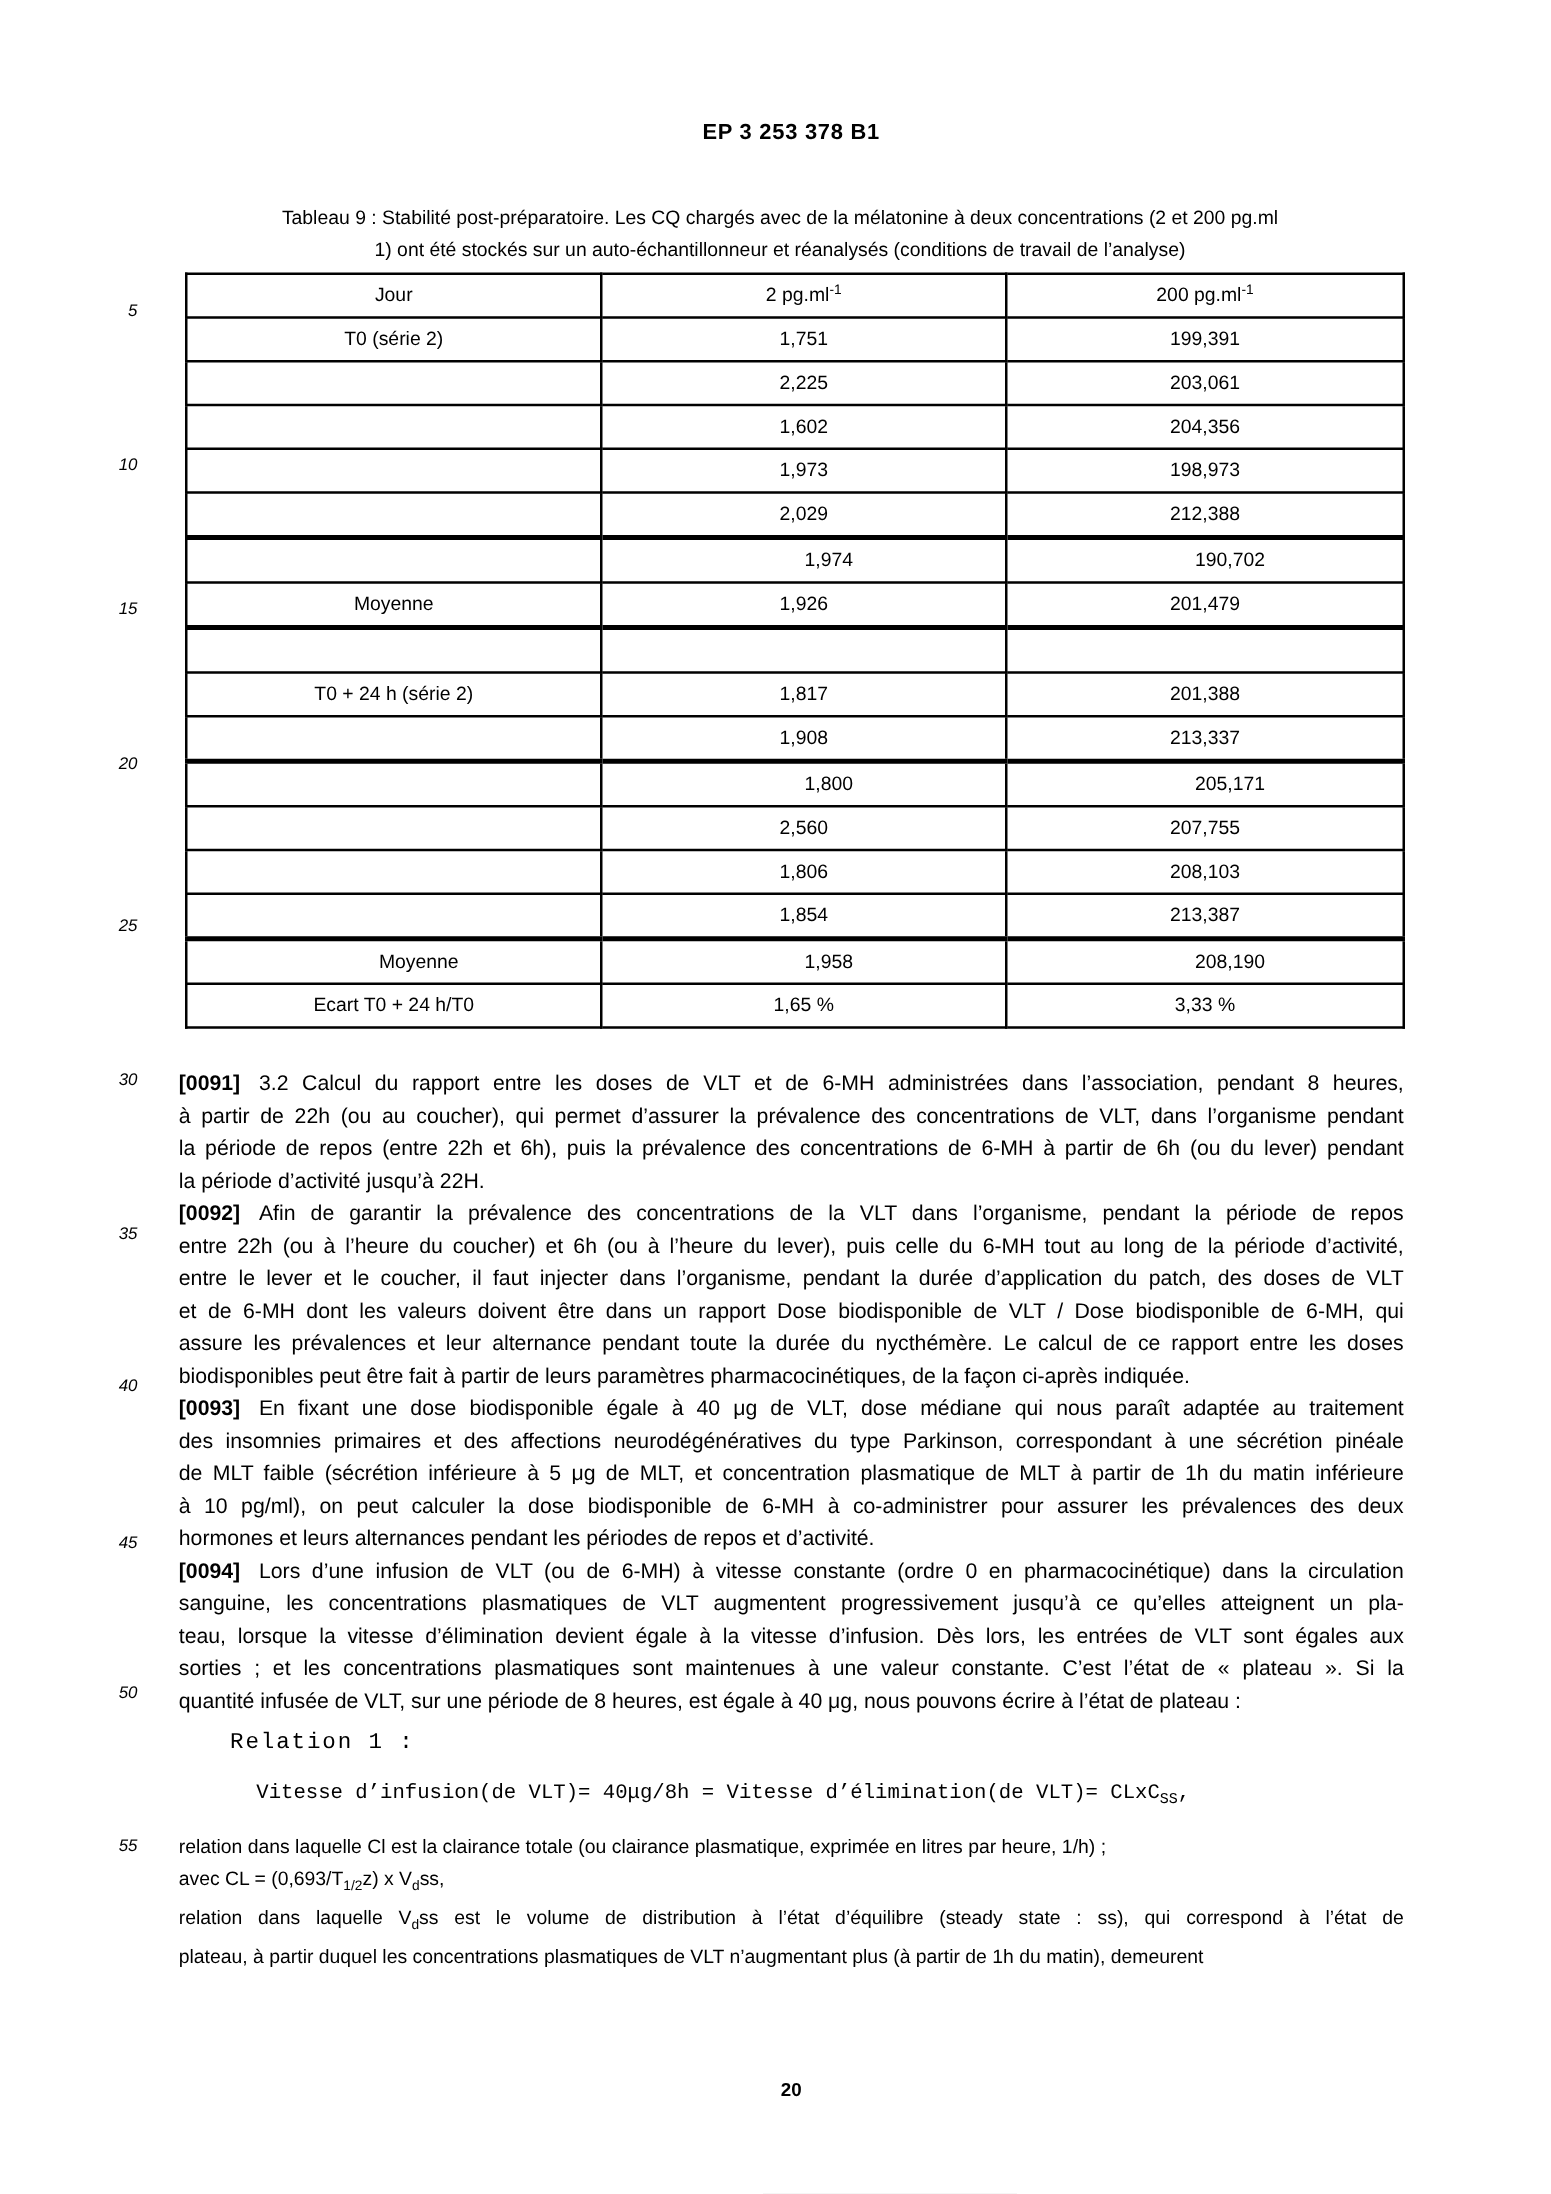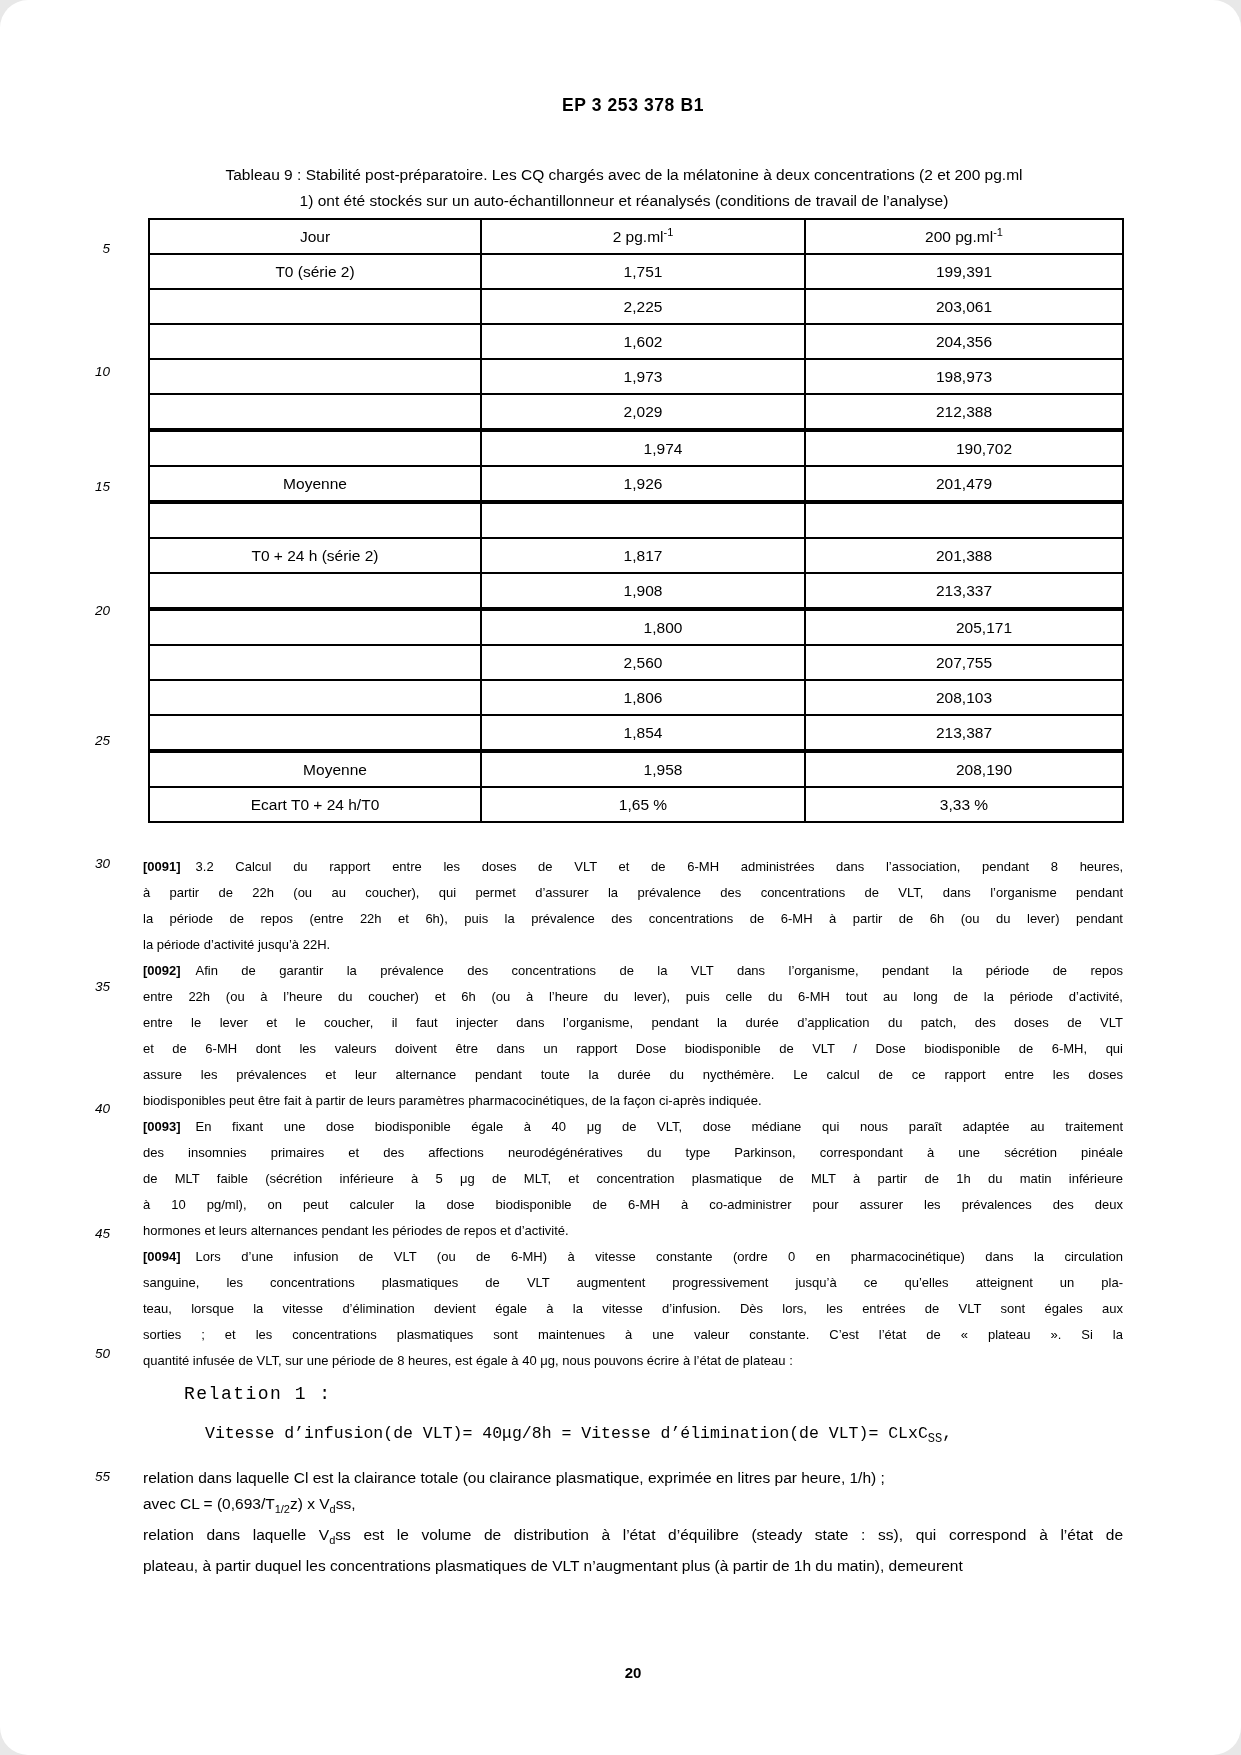--- a/index.html
+++ b/index.html
@@ -1,20 +1,19 @@
 <!DOCTYPE html>
 <html><head>
 <meta charset="utf-8">
 <style>
   html,body{margin:0;padding:0;background:#e8e8e8;}
   .page{
     position:relative;width:1241px;height:1755px;background:#ffffff;
     font-family:"Liberation Sans",sans-serif;color:#000;overflow:hidden;
     margin:0 auto;
-    border-radius:28px;
   }
   .header-title{
     position:absolute;top:95px;left:143px;width:980px;text-align:center;
     font-size:17.5px;font-weight:700;letter-spacing:.6px;
   }
   .caption{
     position:absolute;top:162px;left:118px;width:1012px;text-align:center;
     font-size:15.5px;line-height:26px;
   }
   .doc-table{
@@ -26,21 +25,21 @@
     padding:0;height:33px;overflow:hidden;
   }
   .doc-table tr.thick td{border-top-width:4px;padding-left:40px;}
   .doc-table sup{font-size:11px;}
   .margin-num{
     position:absolute;left:76px;width:34px;text-align:right;
     font-size:13.5px;font-style:italic;
   }
   .body-text{
     position:absolute;top:854px;left:143px;width:980px;
-    font-size:13px;line-height:26px;
+    font-size:17px;line-height:26px;
   }
   .line{text-align:justify;text-align-last:justify;}
   .line.last{text-align-last:left;}
   .pnum{font-weight:700;margin-right:15px;}
   .relation-label{
     position:absolute;top:1384px;left:184px;
     font-family:"Liberation Mono",monospace;font-size:18px;letter-spacing:1.5px;
   }
   .relation-formula{
     position:absolute;top:1424px;left:205px;white-space:nowrap;

